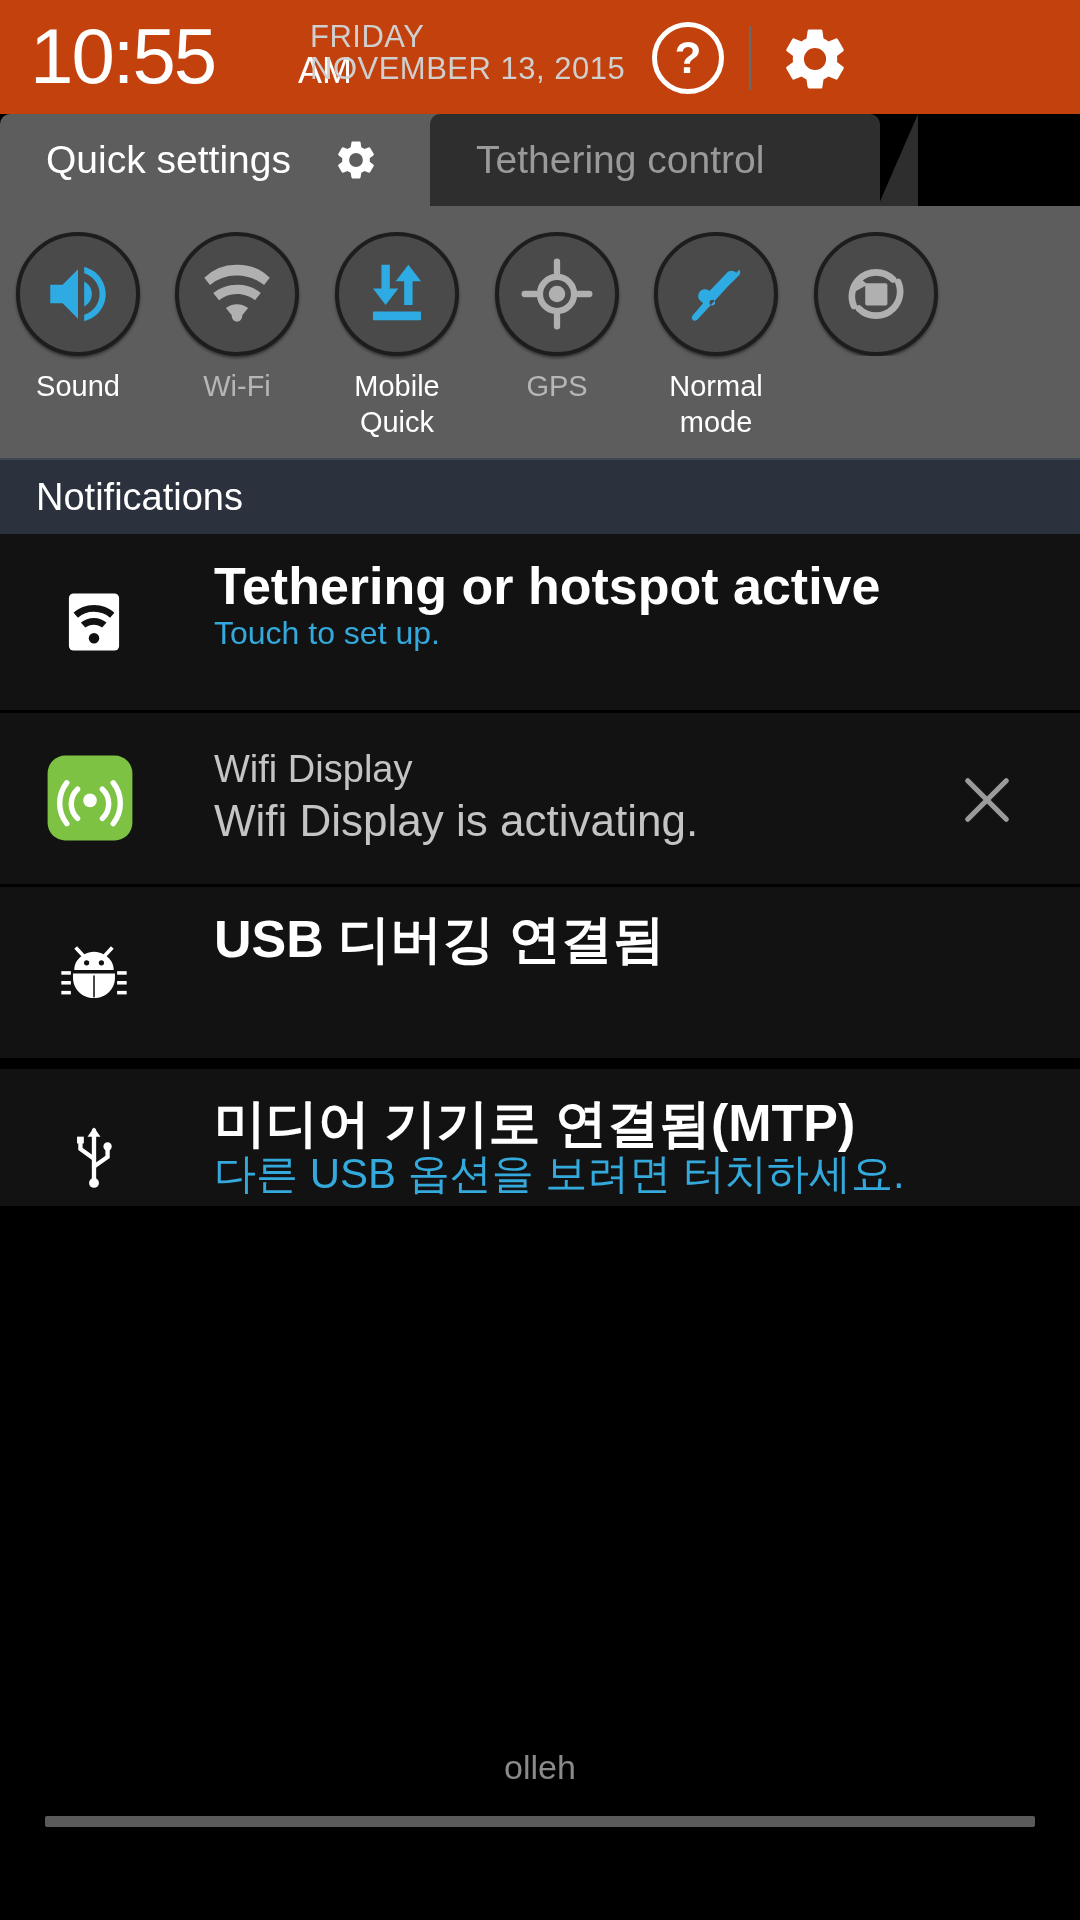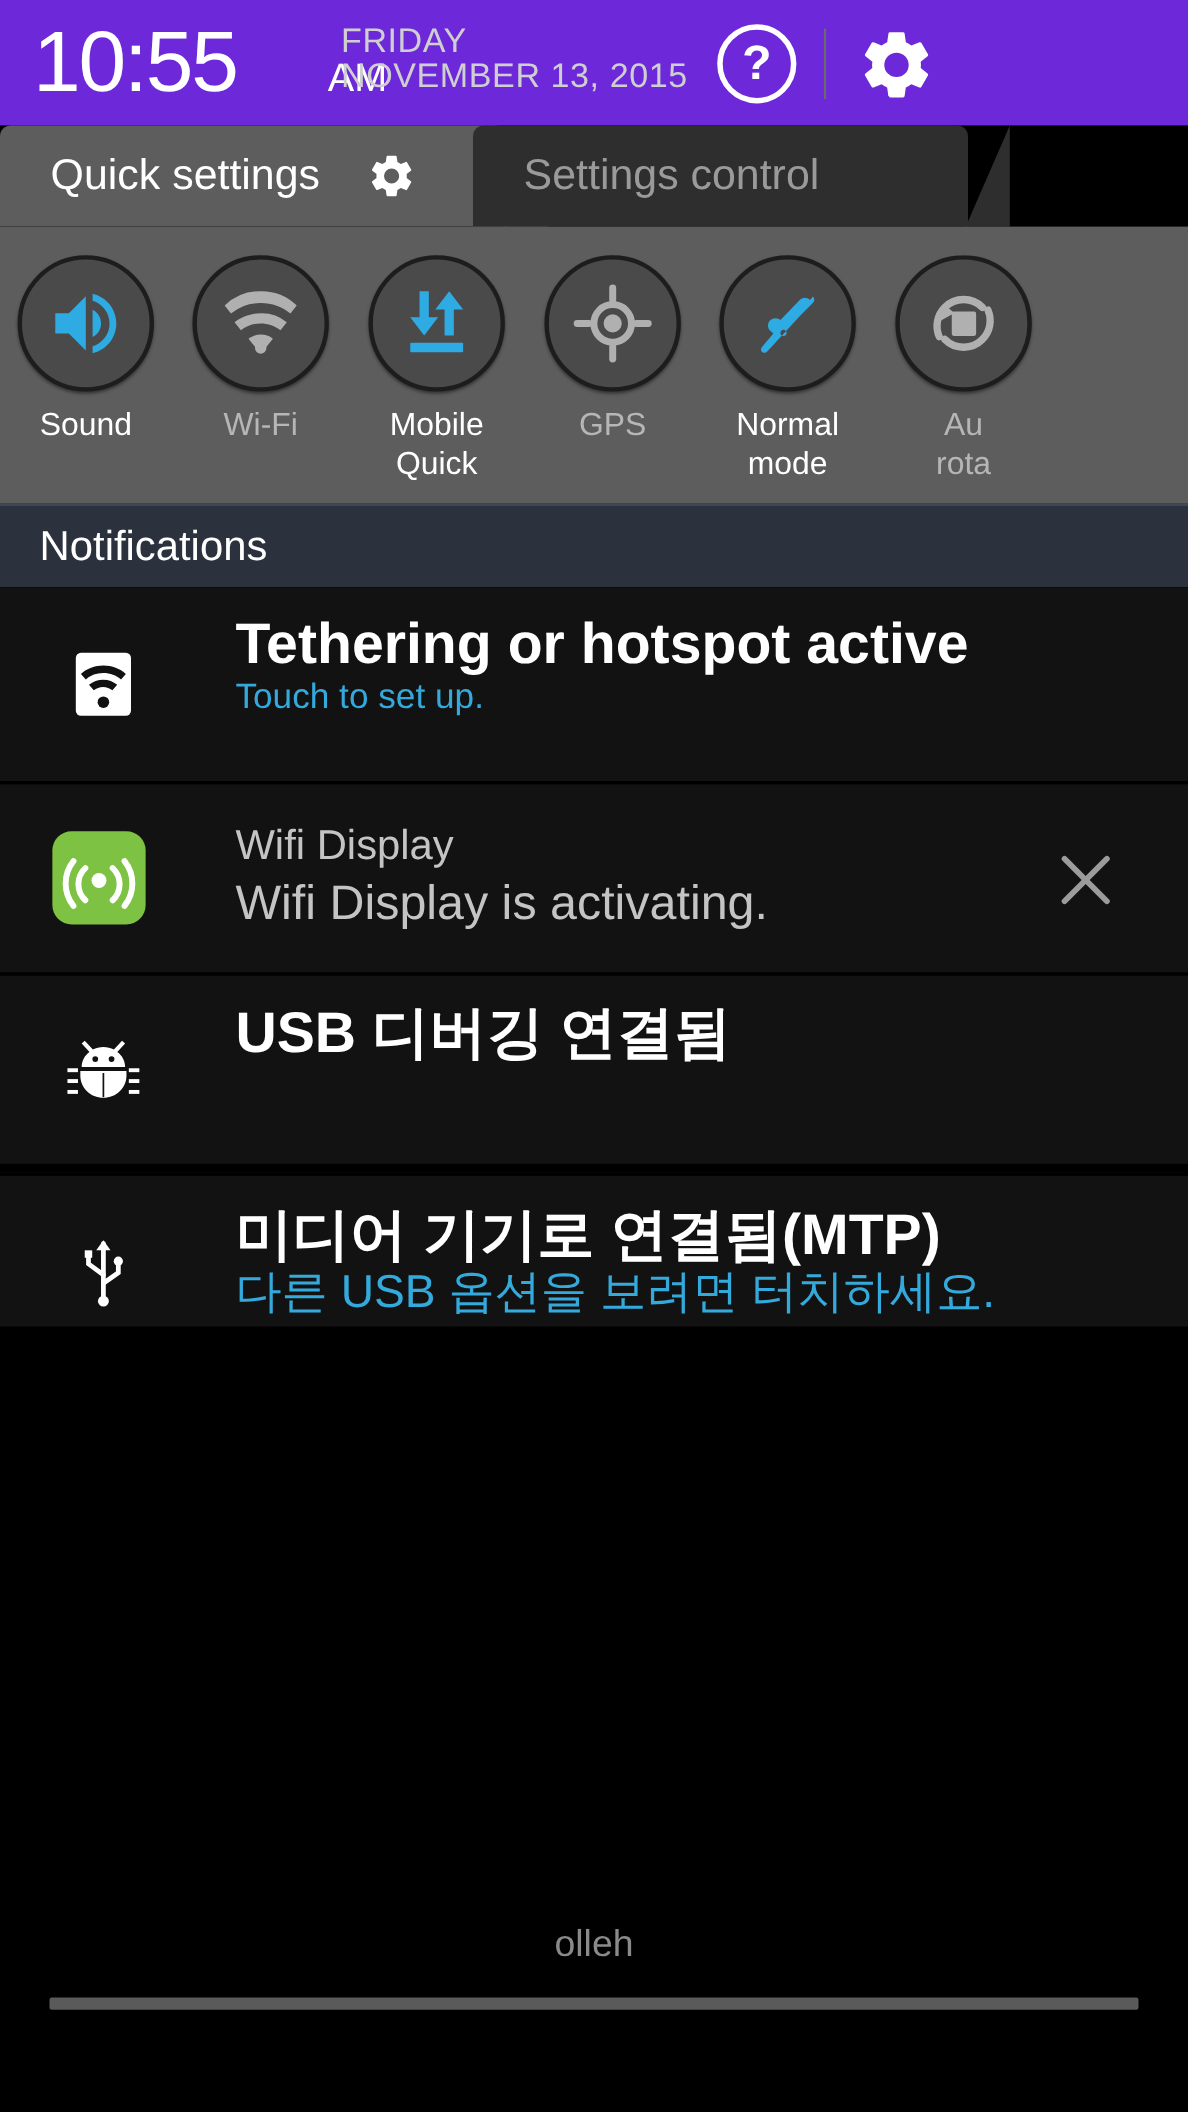--- a/index.html
+++ b/index.html
@@ -6,21 +6,21 @@
   html, body {
     width:1080px; height:1920px;
     background:#000;
     font-family:"Liberation Sans", sans-serif;
     overflow:hidden;
   }
 
   
   .status-header{
     position:absolute; left:0; top:0; width:1080px; height:114px;
-    background:#6d28d9;
+    background:#c2410c;
   }
   .clock-time{
     position:absolute; left:30px; top:16px;
     font-size:78px; font-weight:400; color:#ffffff;
     letter-spacing:-2px; line-height:80px;
   }
   .clock-ampm{
     position:absolute; left:298px; top:52px;
     font-size:36px; color:#ffffff; line-height:38px;
   }
@@ -182,21 +182,21 @@
 <div class="tabs">
   <div class="tab tab-quick">
     <span class="tab-label">Quick settings</span>
     <span class="tab-gear">
       <svg width="46" height="46" viewBox="0 0 24 24" fill="#ffffff">
         <path d="M19.14 12.94c.04-.3.06-.61.06-.94s-.02-.64-.07-.94l2.03-1.58a.49.49 0 0 0 .12-.61l-1.92-3.32a.49.49 0 0 0-.59-.22l-2.39.96c-.5-.38-1.03-.7-1.62-.94l-.36-2.54a.48.48 0 0 0-.48-.41h-3.84a.48.48 0 0 0-.47.41l-.36 2.54c-.59.24-1.13.57-1.62.94l-2.39-.96a.48.48 0 0 0-.59.22L2.74 8.87a.48.48 0 0 0 .12.61l2.03 1.58c-.05.3-.09.63-.09.94s.02.64.07.94l-2.03 1.58a.49.49 0 0 0-.12.61l1.92 3.32c.12.22.37.29.59.22l2.39-.96c.5.38 1.03.7 1.62.94l.36 2.54c.5.24.24.41.48.41h3.84c.24 0 .44-.17.47-.41l.36-2.54c.59-.24 1.13-.56 1.62-.94l2.39.96c.22.08.47 0 .59-.22l1.92-3.32a.49.49 0 0 0-.12-.61l-2.01-1.58zM12 15.6A3.6 3.6 0 0 1 8.4 12 3.6 3.6 0 0 1 12 8.4a3.6 3.6 0 0 1 3.6 3.6 3.6 3.6 0 0 1-3.6 3.6z"></path>
       </svg>
     </span>
   </div>
   <div class="tab tab-settings">
-    <span class="tab-label">Settings control</span>
+    <span class="tab-label">Tethering control</span>
   </div>
 </div>
 
 <div class="qs-panel">
   <div class="qs-row">
 
     <div class="qs-item" style="left:-2px;">
       <div class="qs-circle">
         <svg width="74" height="74" viewBox="0 0 24 24" fill="#2eabe2">
           <path d="M3 9v6h4l5 5V4L7 9H3zm13.5 3c0-1.77-1.02-3.29-2.5-4.03v8.05c1.48-.73 2.5-2.25 2.5-4.02zM14 3.23v2.06c2.89.86 5 3.54 5 6.71s-2.11 5.85-5 6.71v2.06c4.01-.91 7-4.49 7-8.77s-2.99-7.86-7-8.77z"></path>
@@ -251,21 +251,20 @@
 
     <div class="qs-item off" style="left:796px; overflow:hidden; width:284px; align-items:flex-start; padding-left:18px;">
       <div class="qs-circle">
         <svg width="76" height="76" viewBox="0 0 24 24" fill="none" stroke="#b0b0b0" stroke-width="2.1">
           <rect x="8.6" y="8.6" width="7" height="7" rx="0.6" fill="#b0b0b0" stroke="none"></rect>
           <path d="M19 8.2a7.6 7.6 0 0 1-1.6 8.4 7.6 7.6 0 0 1-10.8 0" stroke-linecap="round"></path>
           <path d="M5 15.8a7.6 7.6 0 0 1 1.6-8.4 7.6 7.6 0 0 1 10.8 0" stroke-linecap="round"></path>
           <path d="M4.2 11.9 L6.5 6.7 L9.4 9.0 Z" fill="#b0b0b0" stroke="none"></path>
         </svg>
       </div>
-      <div class="qs-label" style="width:124px;"><span>Au</span><br><span>rota</span></div>
     </div>
   </div>
 </div>
 
 <div class="notif-header">
   <span class="notif-header-label">Notifications</span>
 </div>
 
 <div class="notif-list">
 

